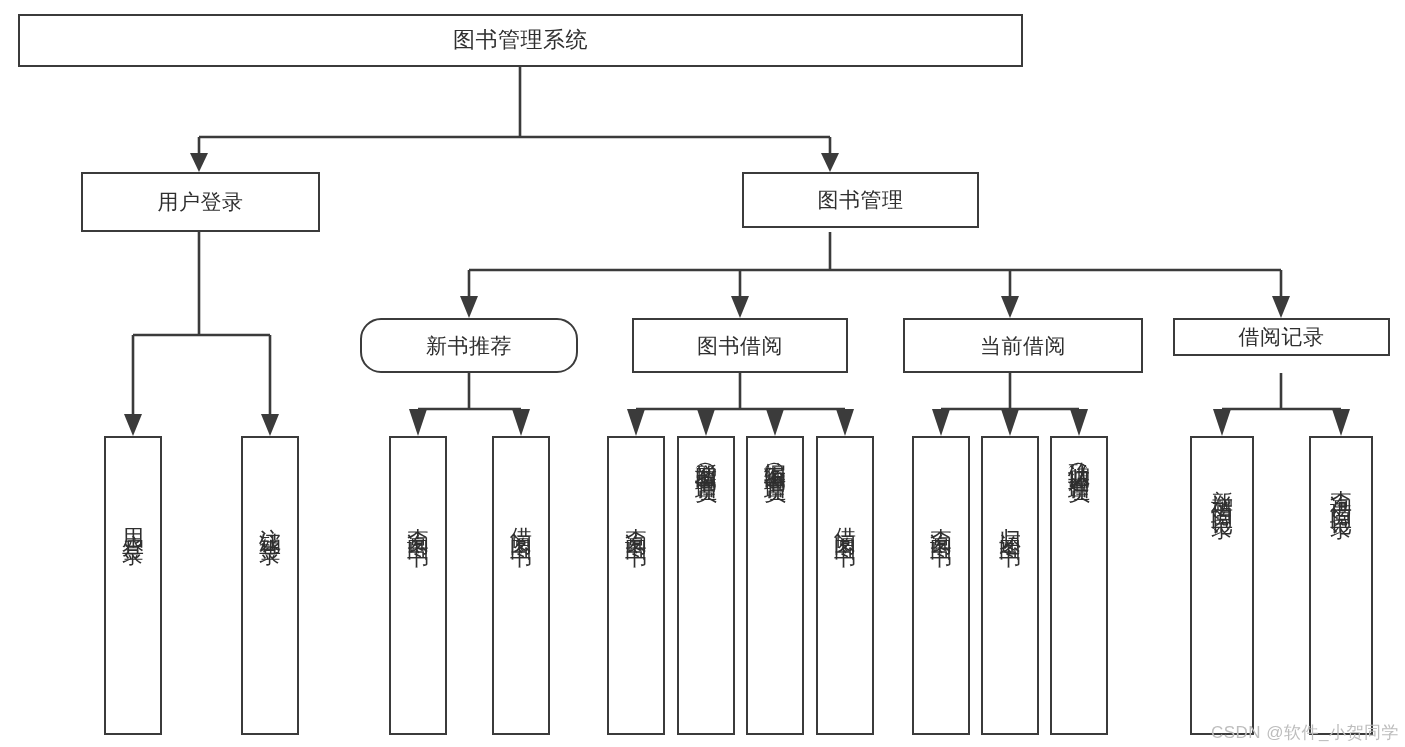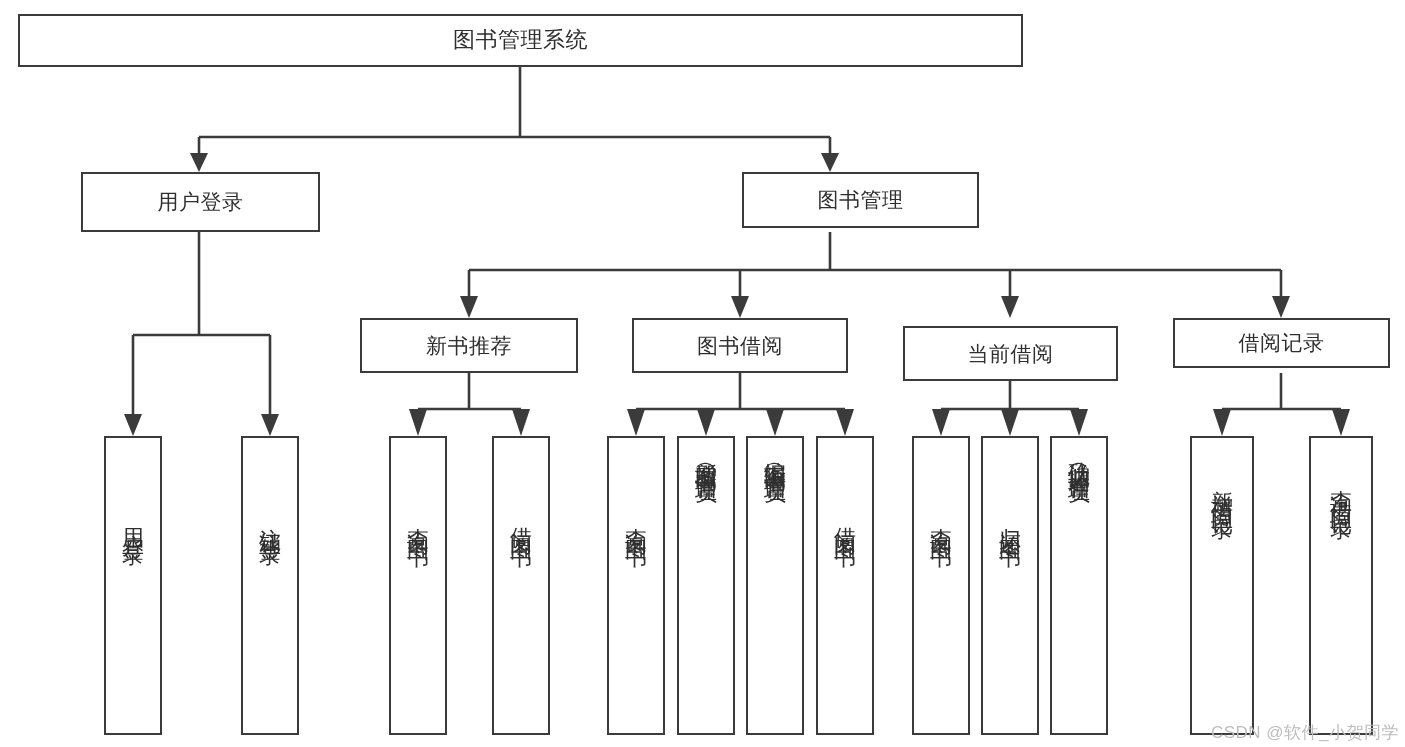--- a/index.html
+++ b/index.html
@@ -160,30 +160,30 @@
     <span class="lbl">图书管理系统</span>
   </div>
 
   <div class="node horiz" style="left:81px; top:172px; width:239px; height:60px;">
     <span class="lbl">用户登录</span>
   </div>
   <div class="node horiz" style="left:728px; top:172px; width:237px; height:56px;margin-left:14px;">
     <span class="lbl">图书管理</span>
   </div>
 
-  <div class="node horiz" style="left:360px; top:318px; width:218px; height:55px;">
+  <div class="node horiz" style="left:360px; top:318px; width:218px; height:55px;border-radius:21px;">
     <span class="lbl">新书推荐</span>
   </div>
   <div class="node horiz" style="left:632px; top:318px; width:216px; height:55px;justify-content:center;">
     <span class="lbl">图书借阅</span>
   </div>
-  <div class="node horiz" style="left:903px; top:318px; width:215px; height:55px;margin-top:8px;">
+  <div class="node horiz" style="left:903px; top:318px; width:240px; height:55px;">
     <span class="lbl">当前借阅</span>
   </div>
-  <div class="node horiz" style="left:1173px; top:318px; width:217px; height:50px;">
+  <div class="node horiz" style="left:1173px; top:318px; width:217px; height:38px;">
     <span class="lbl">借阅记录</span>
   </div>
 
   <div class="node vert" style="left:104px; top:436px; width:58px; height:299px; padding-top:72px;">
     <span class="lbl">用户登录</span>
   </div>
   <div class="node vert" style="left:241px; top:436px; width:58px; height:299px; padding-top:72px;">
     <span class="lbl">注销登录</span>
   </div>
 

